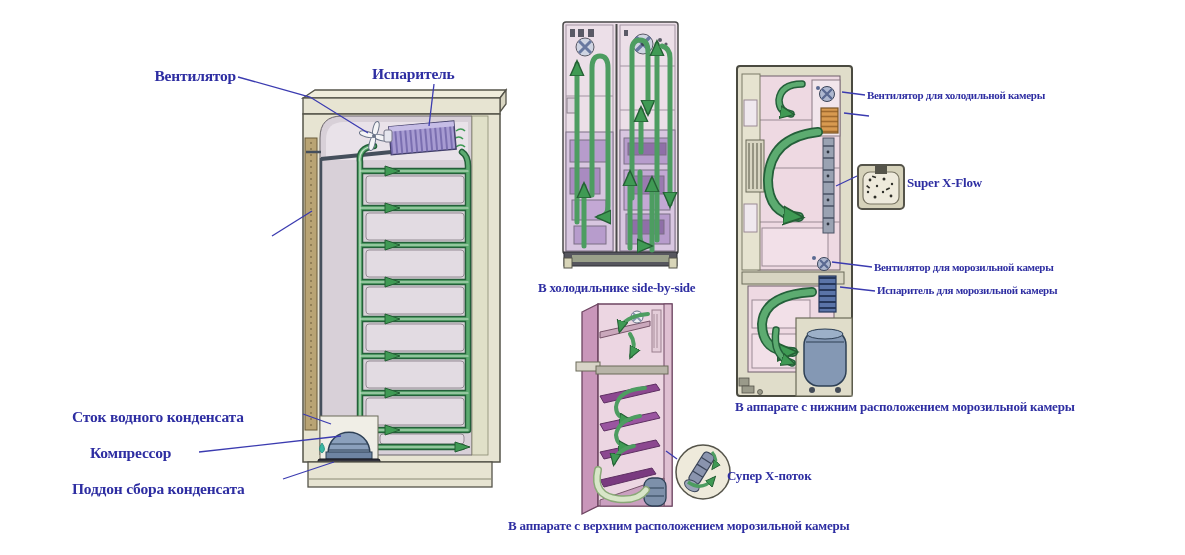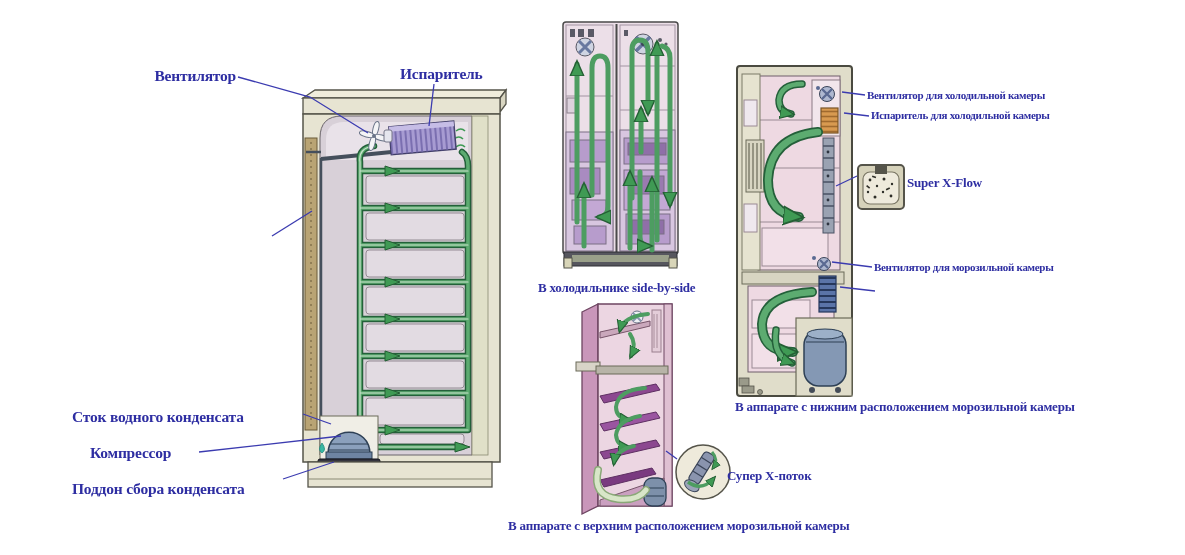--- a/index.html
+++ b/index.html
@@ -362,29 +362,29 @@
     <path d="M 283,479 L 334,462"></path>
     <path d="M 842,92 L 865,95"></path>
     <path d="M 844,113 L 869,116"></path>
     <path d="M 836,186 L 857,176"></path>
     <path d="M 832,262 L 872,267"></path>
     <path d="M 840,287 L 875,291"></path>
   </g>
 </svg>
 
 <div class="lbl f15 rgt" style="left:98px;top:66px;width:138px;">Вентилятор</div>
-<div class="lbl f15" style="left:400px;top:64px;">Испаритель</div>
+<div class="lbl f15" style="left:372px;top:64px;">Испаритель</div>
 <div class="lbl f15" style="left:72px;top:407px;">Сток водного конденсата</div>
 <div class="lbl f15" style="left:90px;top:443px;">Компрессор</div>
 <div class="lbl f15" style="left:72px;top:479px;">Поддон сбора конденсата</div>
 
 <div class="lbl f13 ctr" style="left:538px;top:279px;width:172px;">В холодильнике side-by-side</div>
 
 <div class="lbl f13" style="left:727px;top:467px;">Супер X-поток</div>
 <div class="lbl f13 ctr" style="left:508px;top:517px;width:372px;">В аппарате с верхним расположением морозильной камеры</div>
 
 <div class="lbl f12" style="left:867px;top:88px;">Вентилятор для холодильной камеры</div>
-<div class="lbl f12" style="left:871px;top:108px;">Испаритель для холодильной камеры</div>
 <div class="lbl f13" style="left:907px;top:174px;text-align:right;">Super X-Flow</div>
 <div class="lbl f12" style="left:874px;top:260px;">Вентилятор для морозильной камеры</div>
+<div class="lbl f12" style="left:877px;top:283px;">Испаритель для морозильной камеры</div>
 <div class="lbl f13 ctr" style="left:735px;top:398px;width:374px;">В аппарате с нижним расположением морозильной камеры</div>
 
 </div>
 
 </body></html>

